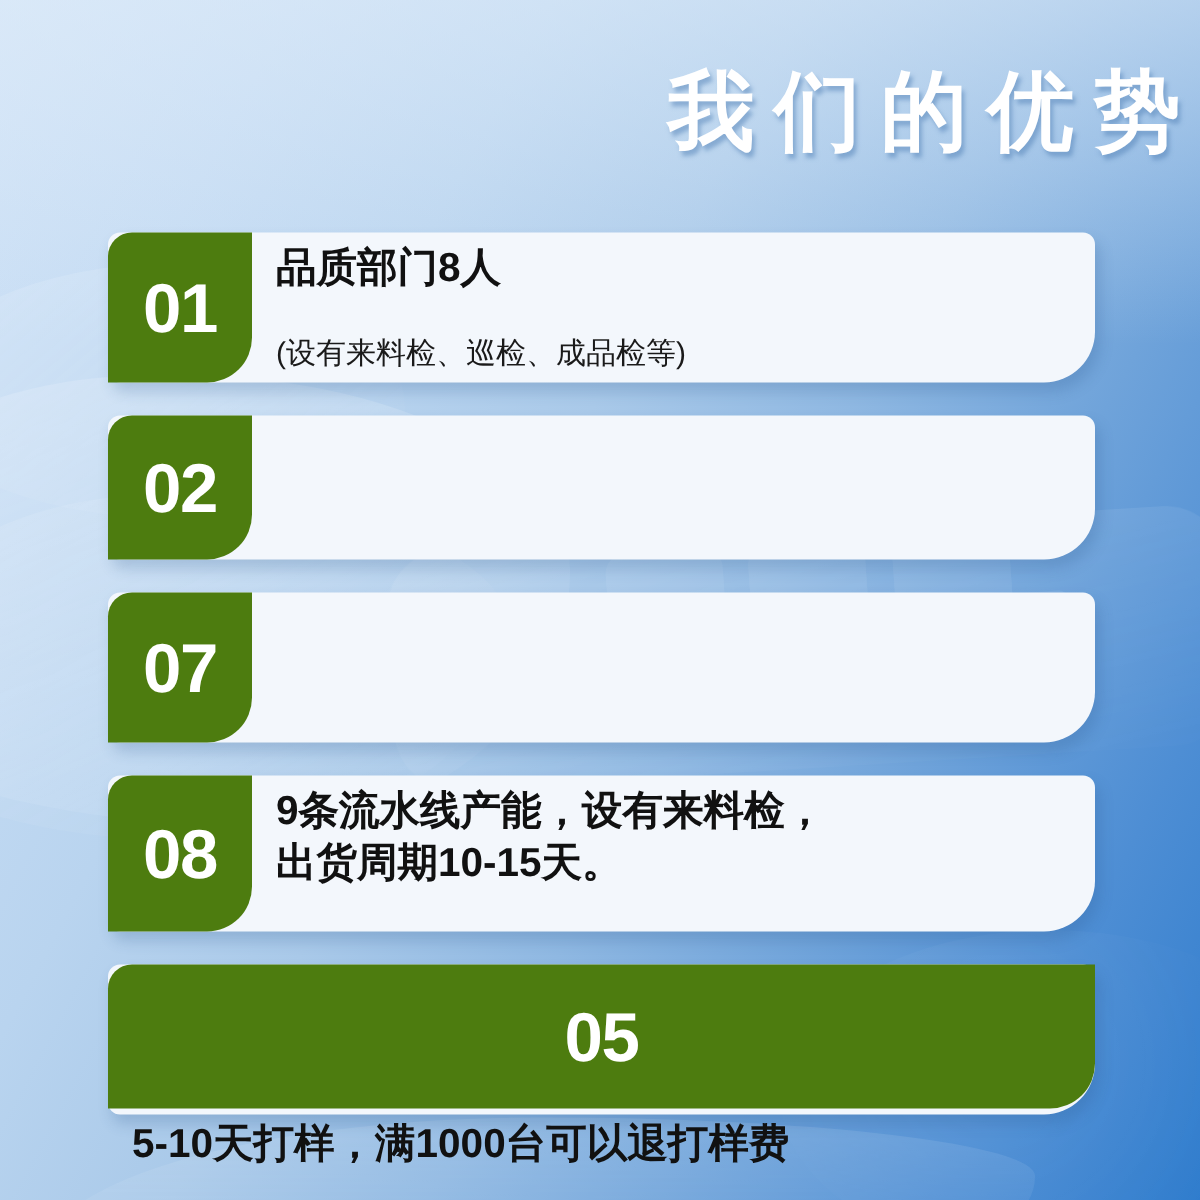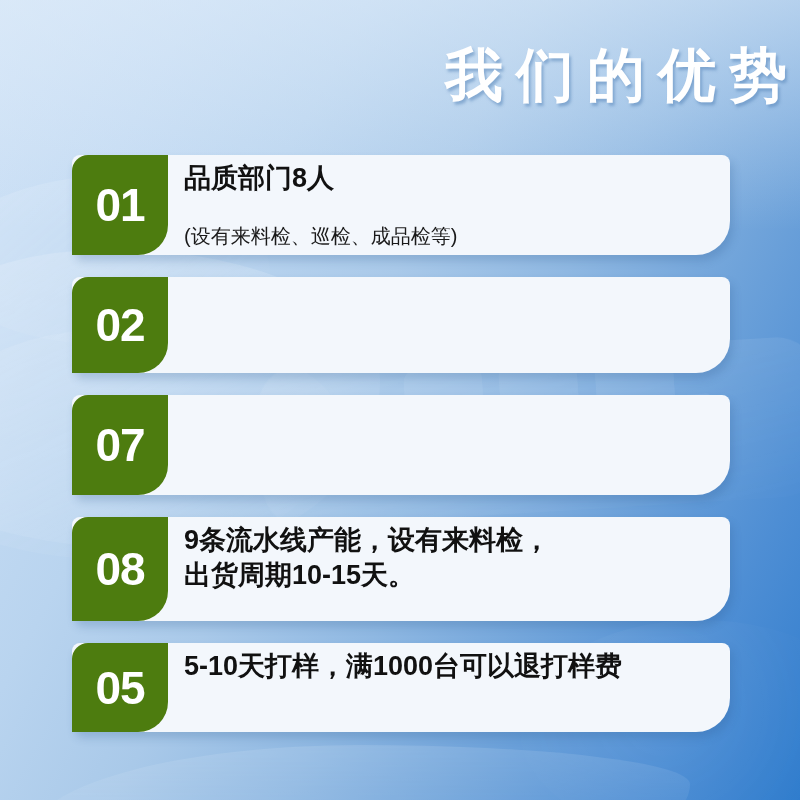--- a/index.html
+++ b/index.html
@@ -163,21 +163,21 @@
     color: #1a1a1a;
     line-height: 1.3;
     margin-top: 2px;
   }
 
   
   .card.h1 { height: 100px; }
   .card.h2 { height: 96px;  }
   .card.h3 { height: 100px; }
   .card.h4 { height: 104px; }
-  .card.h5 { height: 89px;  }
+  .card.h5 { height: 100px; flex-direction: column;  }
 </style>
 </head>
 <body>
 
 <div id="poster">
 
   <div class="bg-top-wash"></div>
 
   <div class="bg-photo">
     <div class="blob blob-a"></div>

